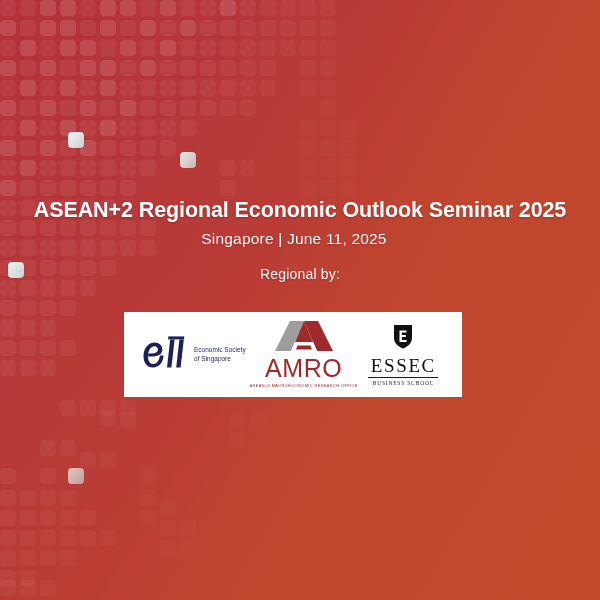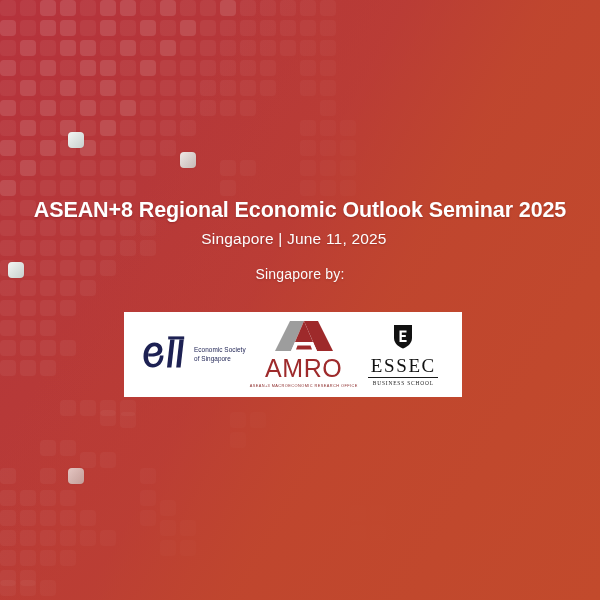--- a/index.html
+++ b/index.html
@@ -353,23 +353,23 @@
       <div class="sq lite" style="left: 0px; top: 580px;"></div>
       <div class="sq lite" style="left: 20px; top: 580px;"></div>
       <div class="sq lite" style="left: 40px; top: 580px;"></div>
       <div class="sq white" style="left: 68px; top: 132px;"></div>
       <div class="sq white" style="left: 180px; top: 152px;"></div>
       <div class="sq white" style="left: 8px; top: 262px;"></div>
       <div class="sq white" style="left: 68px; top: 468px;"></div>
     </div>
   <div id="fade"></div>
 
-  <div id="title">ASEAN+8 Regional Economic Outlook Seminar 2025</div>
+  <div id="title">ASEAN+2 Regional Economic Outlook Seminar 2025</div>
   <div id="subtitle">Singapore | June 11, 2025</div>
-  <div id="organized">Singapore by:</div>
+  <div id="organized">Regional by:</div>
 
   <div id="logo-panel">
 
     <div class="logo" id="logo-ess">
       <span id="ess-mark">
         <svg width="46" height="34" viewBox="0 0 46 34" aria-hidden="true">
           <path d="M20.5 19.5 C20.5 26.5 15.8 31.5 9.8 31.5 C4.2 31.5 0.5 26.8 0.5 20.2 C0.5 12.6 5.2 6.5 11.6 6.5 C16.2 6.5 19.4 9.6 19.4 13.6 C19.4 18.0 15.6 20.6 8.4 20.6 L5.2 20.6 L5.2 17.6 L7.6 17.6 C12.4 17.6 14.9 16.2 14.9 13.5 C14.9 11.5 13.6 10.2 11.5 10.2 C7.6 10.2 5.0 14.6 5.0 20.3 C5.0 25.1 6.9 28.0 10.2 28.0 C13.8 28.0 16.3 24.9 16.9 19.5 Z" fill="#1d2153"></path>
           <path d="M24.0 31.6 L27.2 3.4 L31.6 3.4 L28.4 31.6 Z" fill="#1d2153"></path>
           <path d="M33.2 31.6 L36.4 3.4 L40.8 3.4 L37.6 31.6 Z" fill="#1d2153"></path>
           <path d="M25.2 3.4 L41.2 3.4 L41.2 0.4 L25.2 0.4 Z" fill="#1d2153"></path>

